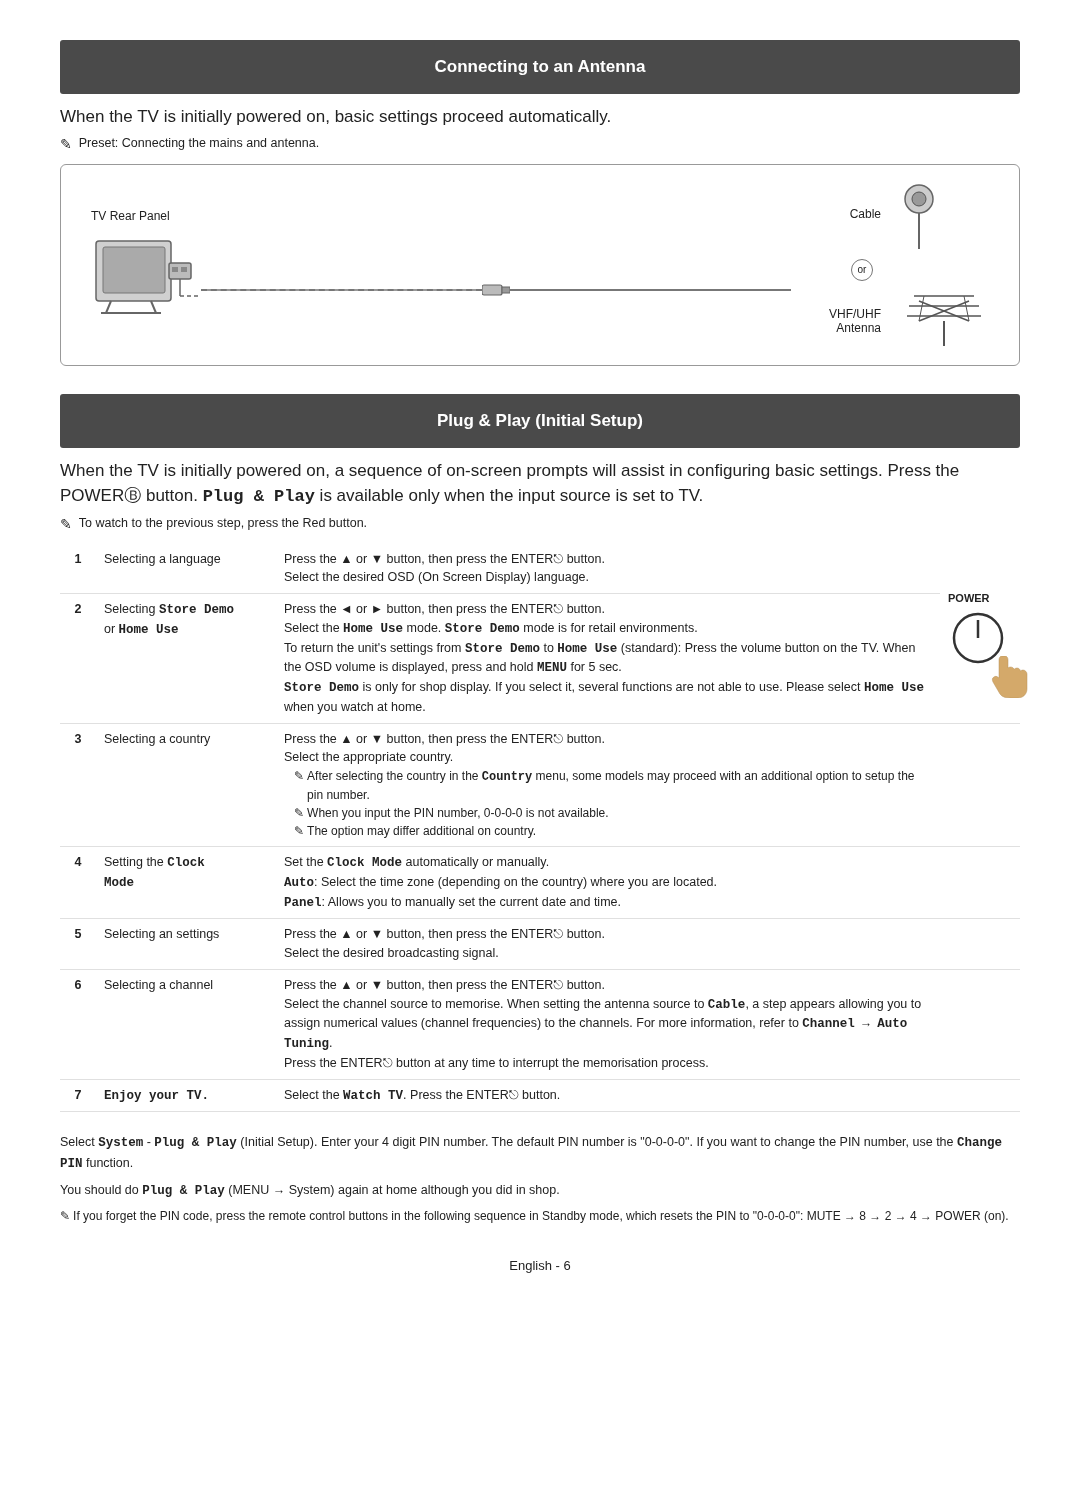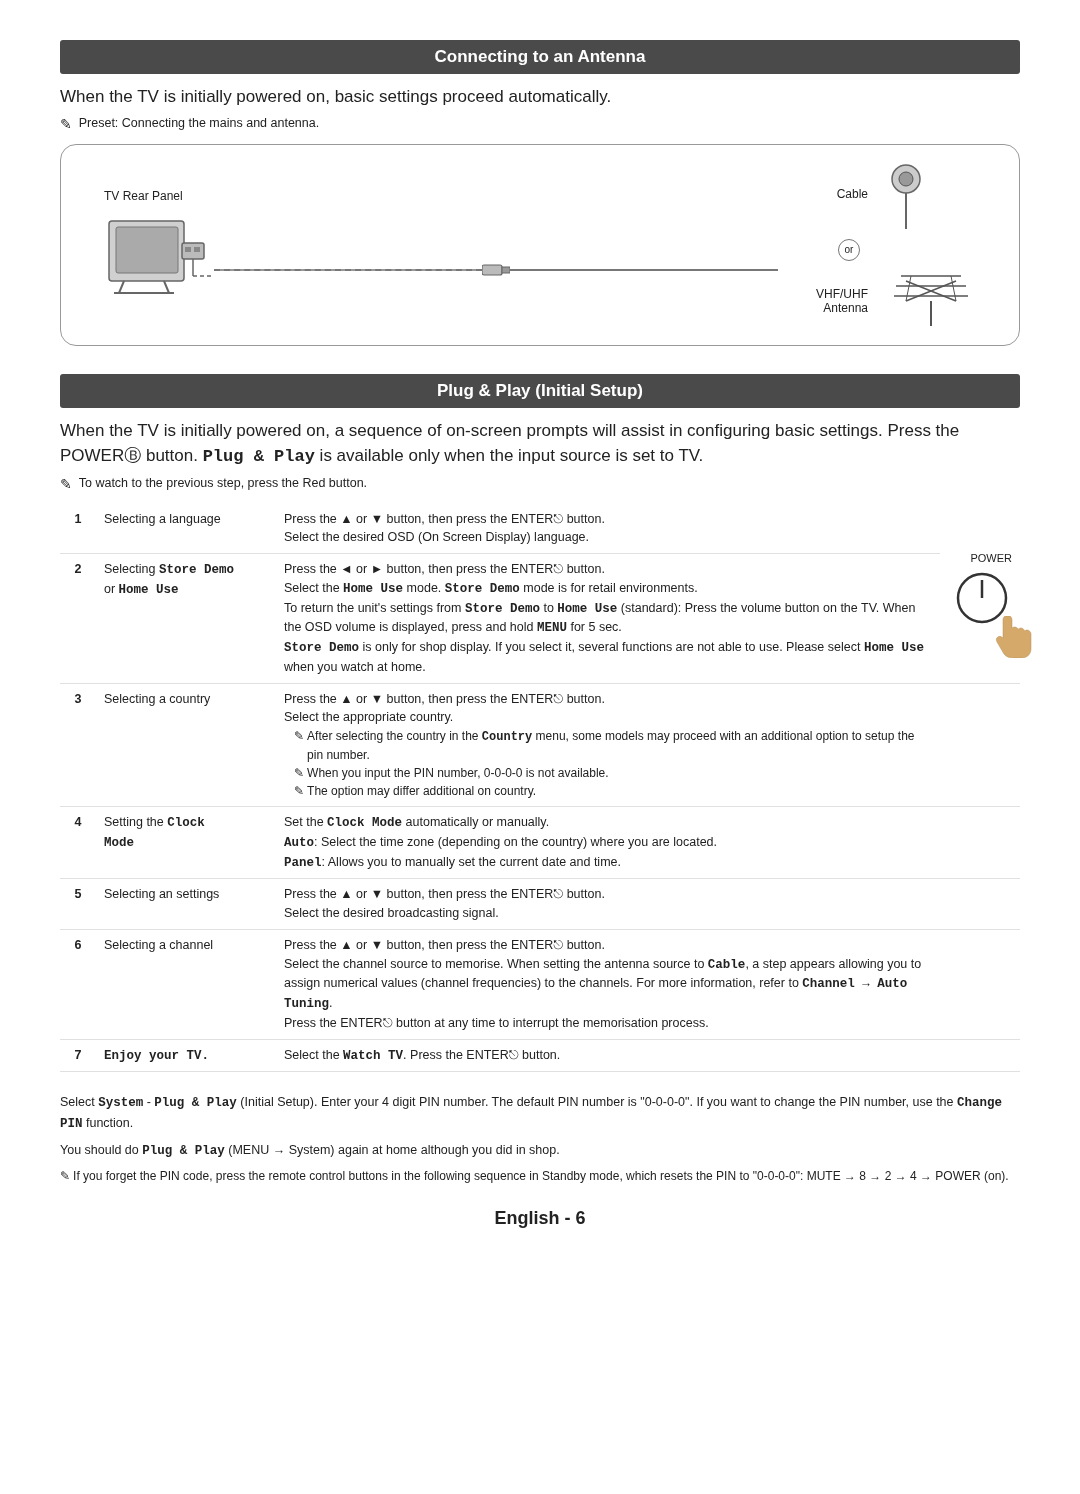--- a/index.html
+++ b/index.html
@@ -12,21 +12,21 @@
       min-height: 1494px;
       padding: 40px 60px;
     }
 
     .section-header {
       background: #4a4a4a;
       color: #fff;
       text-align: center;
       font-size: 17px;
       font-weight: bold;
-      padding: 7px 0;
+      padding: 17px 0;
       border-radius: 3px;
       margin-bottom: 10px;
     }
 
     .intro-text {
       font-size: 17px;
       margin-bottom: 6px;
       line-height: 1.5;
     }
 
@@ -40,22 +40,22 @@
 
     .note-icon {
       font-size: 14px;
       margin-right: 3px;
       flex-shrink: 0;
     }
 
     
     .antenna-box {
       border: 1.5px solid #999;
-      border-radius: 16px;
-      padding: 14px 33px;
+      border-radius: 6px;
+      padding: 14px 20px;
       margin-bottom: 28px;
       position: relative;
     }
 
     
     .steps-table {
       width: 100%;
       border-collapse: collapse;
       margin-bottom: 20px;
     }
@@ -121,23 +121,23 @@
       display: flex;
       align-items: flex-start;
       gap: 3px;
       font-size: 12px;
       margin-top: 6px;
     }
 
     
     .page-footer {
       text-align: center;
-      margin-top: 22px;
-      font-size: 18px;
-      font-weight: bold;
+      margin-top: 32px;
+      font-size: 13px;
+      font-weight: normal;
     }
 
     b { font-weight: bold; font-family: Liberation Mono, monospace; }
 
     .diagram-wrapper {
       display: flex;
       align-items: center;
       justify-content: space-between;
       padding: 0 10px;
     }
@@ -297,21 +297,21 @@
     <tbody>
 
       <tr>
         <td class="step-number">1</td>
         <td class="step-label">Selecting a language</td>
         <td class="step-content">
           Press the ▲ or ▼ button, then press the ENTER⎋ button.<br>
           Select the desired OSD (On Screen Display) language.
         </td>
         <td class="power-icon-cell" rowspan="2">
-          <div style="text-align:right;">
+          <div style="text-align:left;font-weight:bold;">
             <div style="font-size:11px; margin-bottom:4px;">POWER</div>
             <div style="position:relative; display:inline-block;">
               <svg width="60" height="60" viewBox="0 0 60 60">
                 <circle cx="30" cy="28" r="24" fill="none" stroke="#333" stroke-width="2.5"></circle>
                 <line x1="30" y1="10" x2="30" y2="28" stroke="#333" stroke-width="2.5"></line>
               </svg>
               
               <svg width="38" height="42" viewBox="0 0 38 42" style="position:absolute; bottom:-22px; right:-20px;">
                 <path d="M12 0 C10 0 9 2 9 4 L9 22 C7 20 5 20 4 21 C2 22 2 24 3 26 L10 38 C12 41 16 42 20 42 L28 42 C33 42 37 38 37 33 L37 18 C37 16 35 14 33 14 C32 14 31 14.5 30.5 15 C30 13 28.5 12 27 12 C26 12 25 12.5 24.2 13.2 C23.5 11.8 22 11 20.5 11 C19.5 11 18.6 11.4 18 12 L18 4 C18 2 17 0 15 0 Z" fill="#d4a96a" stroke="#b8935a" stroke-width="0.5"></path>
               </svg>

